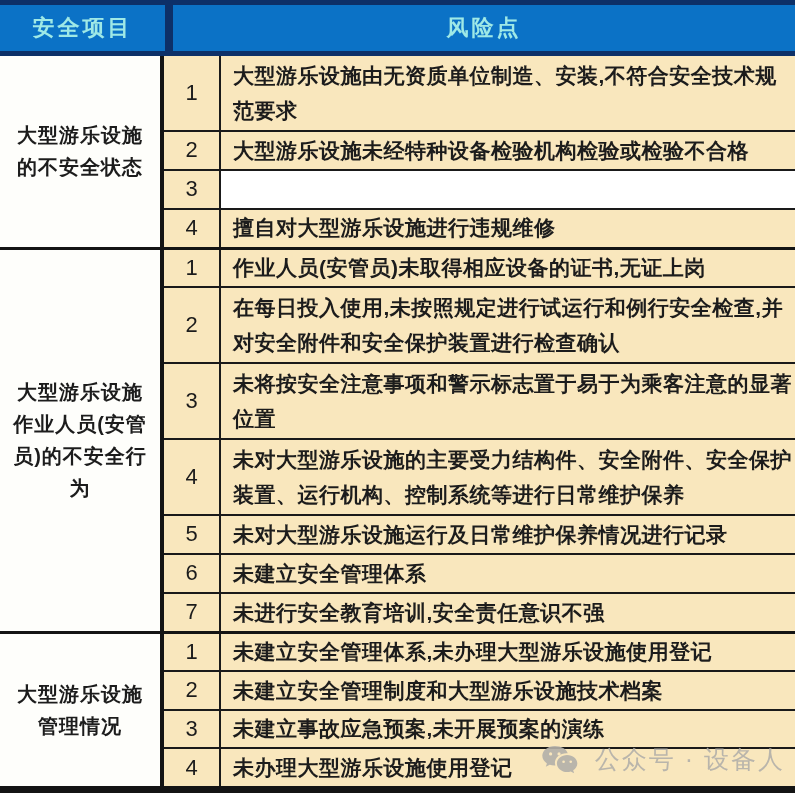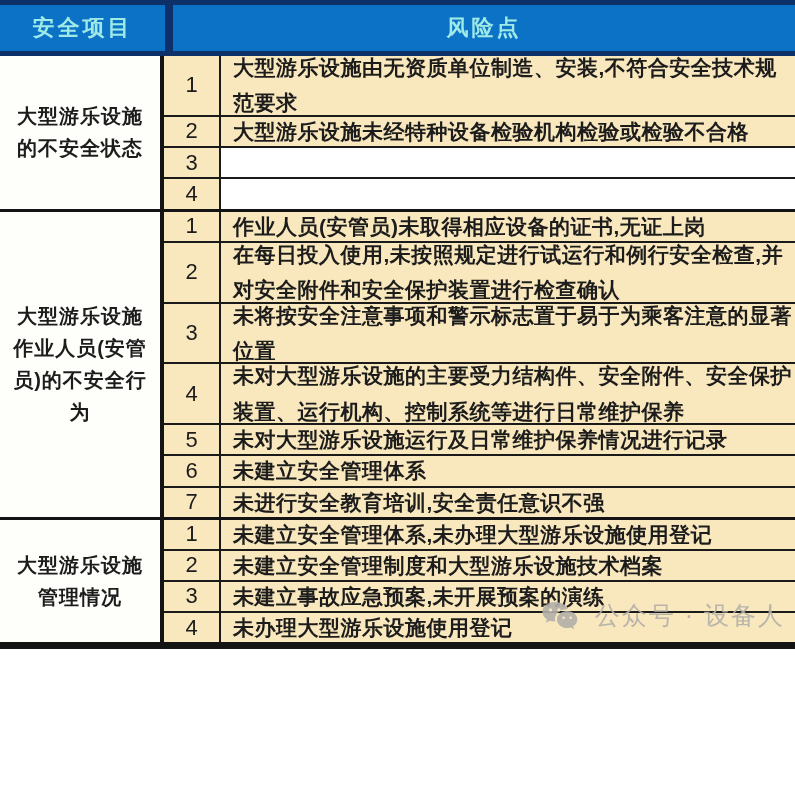--- a/index.html
+++ b/index.html
@@ -10,21 +10,21 @@
     --cat-bg:#FEFEFB;
     --grid:#1a1a1a;
     --grid-thick:#141414;
     --ink:#1c1c1c;
     --watermark:#b3b0aa;
   }
   *{margin:0;padding:0;box-sizing:border-box;}
   body{background:#ffffff;font-family:"Liberation Sans","DejaVu Sans",sans-serif;}
   .page{
     position:relative;
-    width:795px;height:649px;
+    width:795px;height:793px;
     display:flex;flex-direction:column;
     background:#fff;
     border-bottom:7px solid var(--grid-thick);
     overflow:hidden;
   }
   
   .header-row{
     height:56px;flex:0 0 auto;
     display:flex;
     background:var(--header-bg);
@@ -108,20 +108,21 @@
         </div>
         <div class="row l1">
           <div class="num">2</div>
           <div class="txt">大型游乐设施未经特种设备检验机构检验或检验不合格</div>
         </div>
         <div class="row l1">
           <div class="num">3</div>
         </div>
         <div class="row l1">
           <div class="num">4</div>
+          <div class="txt">擅自对大型游乐设施进行违规维修</div>
         </div>
       </div>
     </div>
 
     <div class="section s2">
       <div class="cat">大型游乐设施
 作业人员(安管
 员)的不安全行
 为</div>
       <div class="rows">

